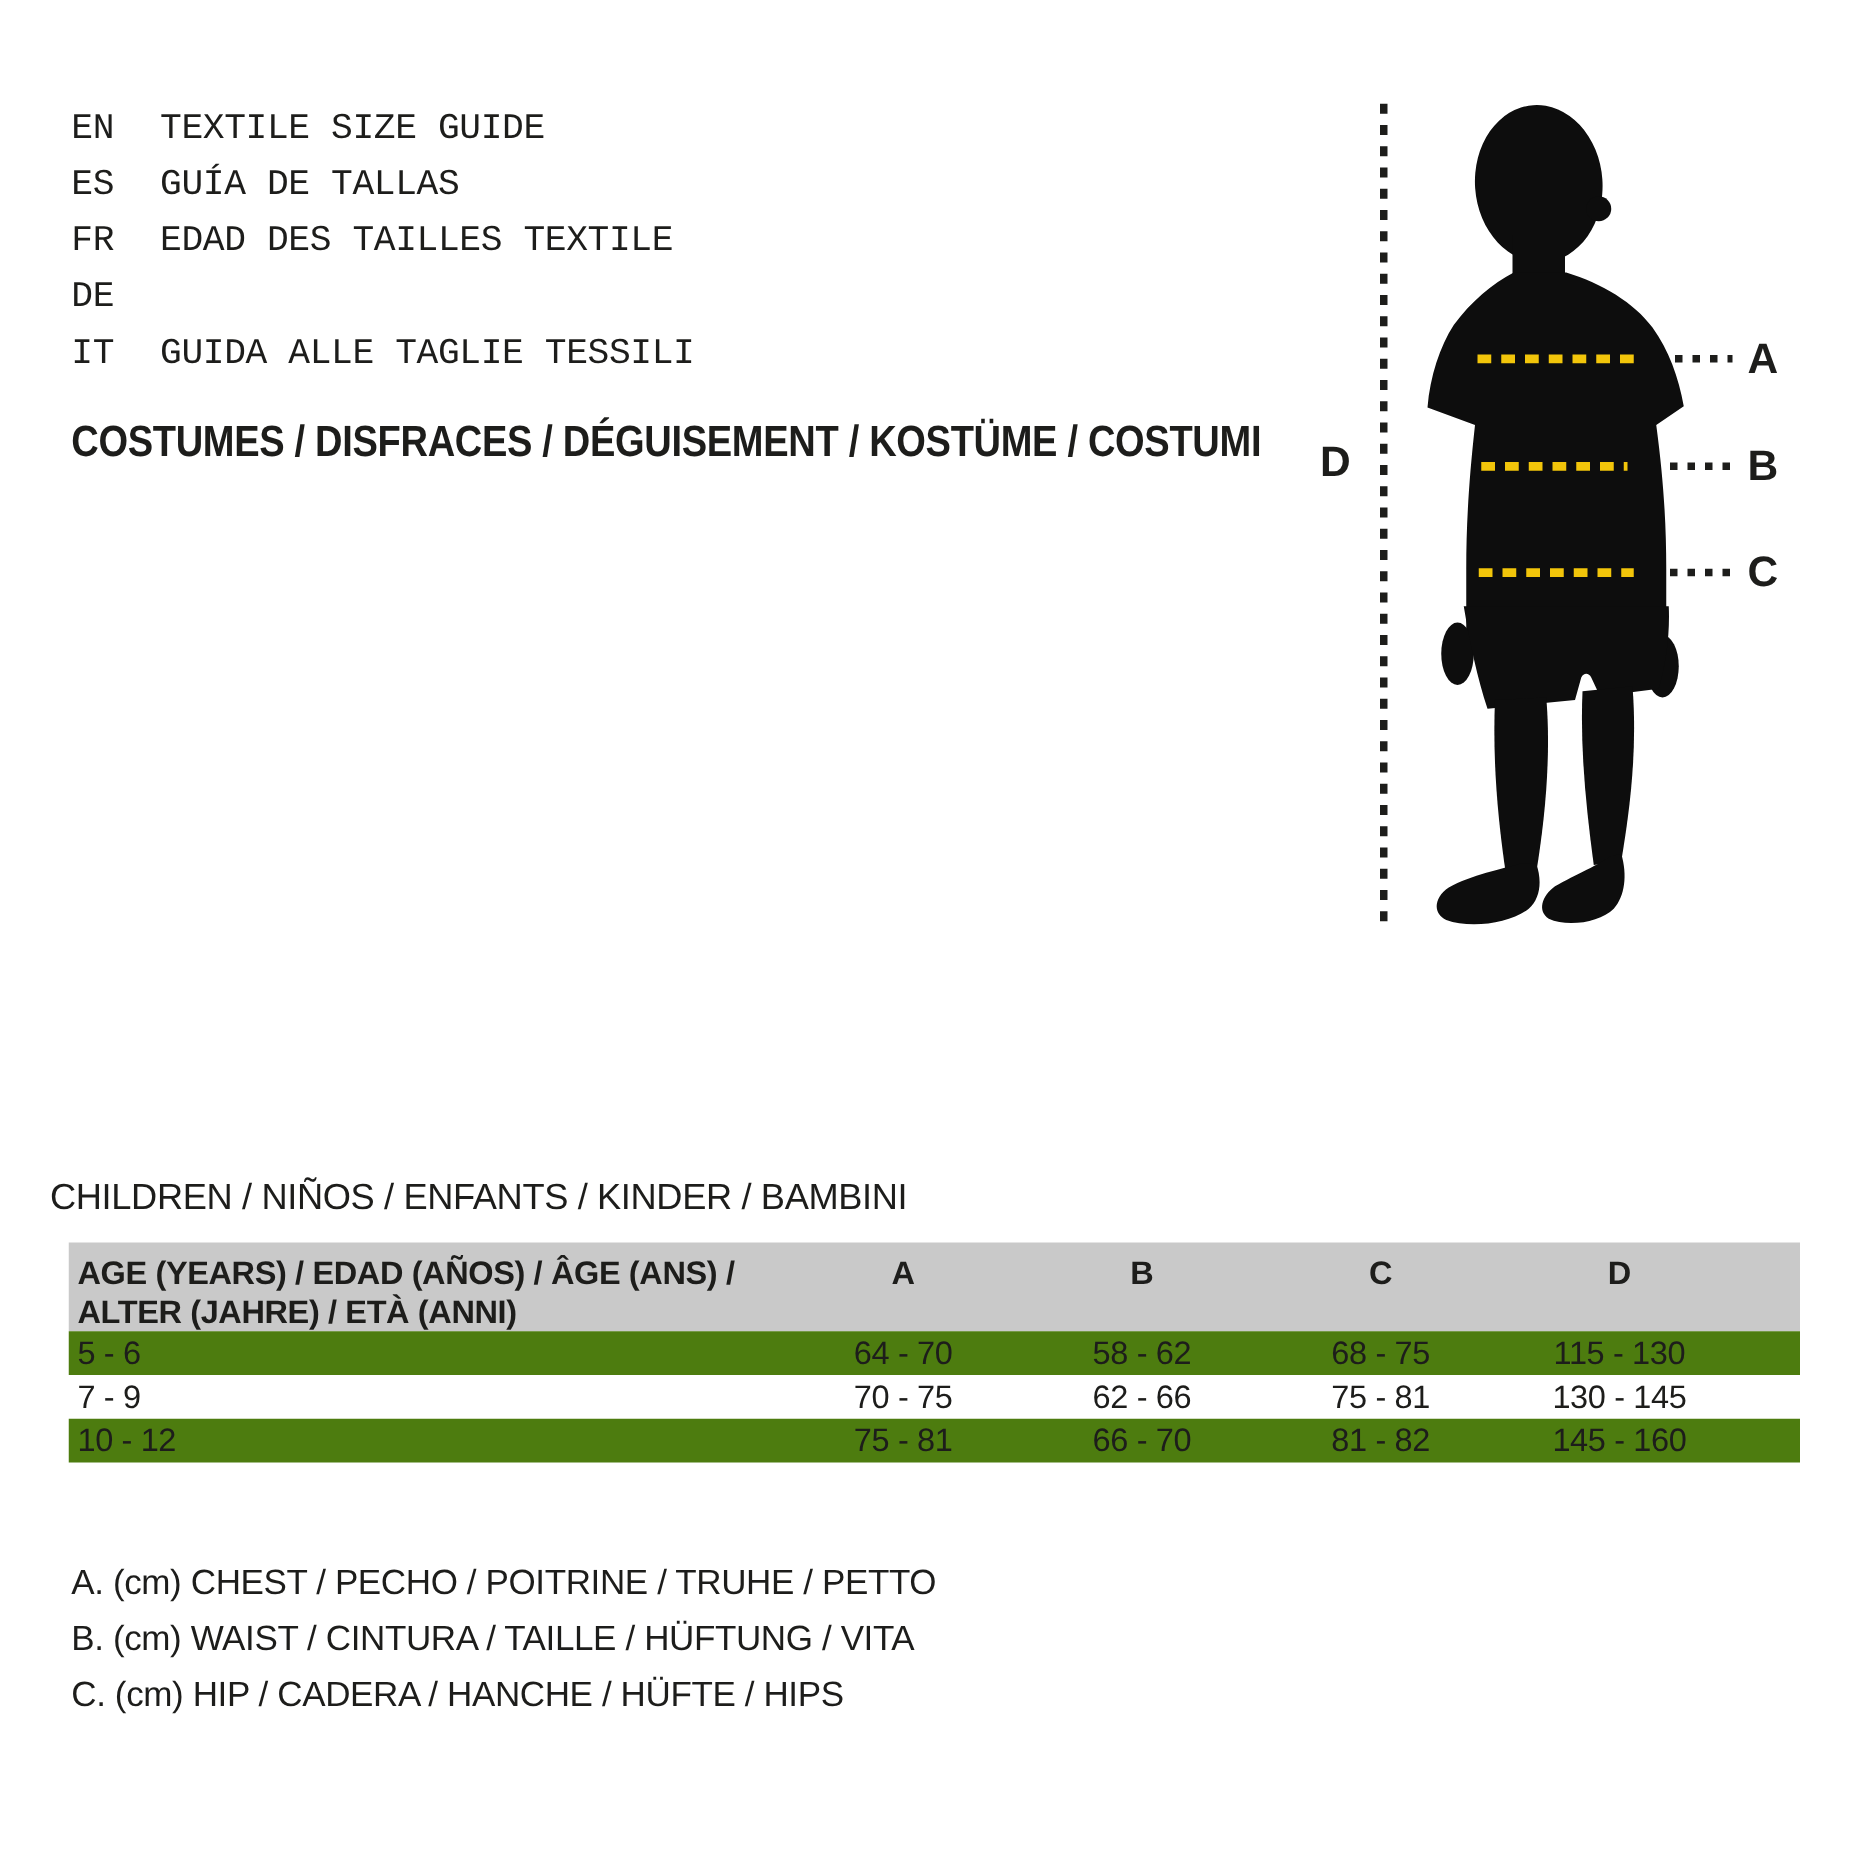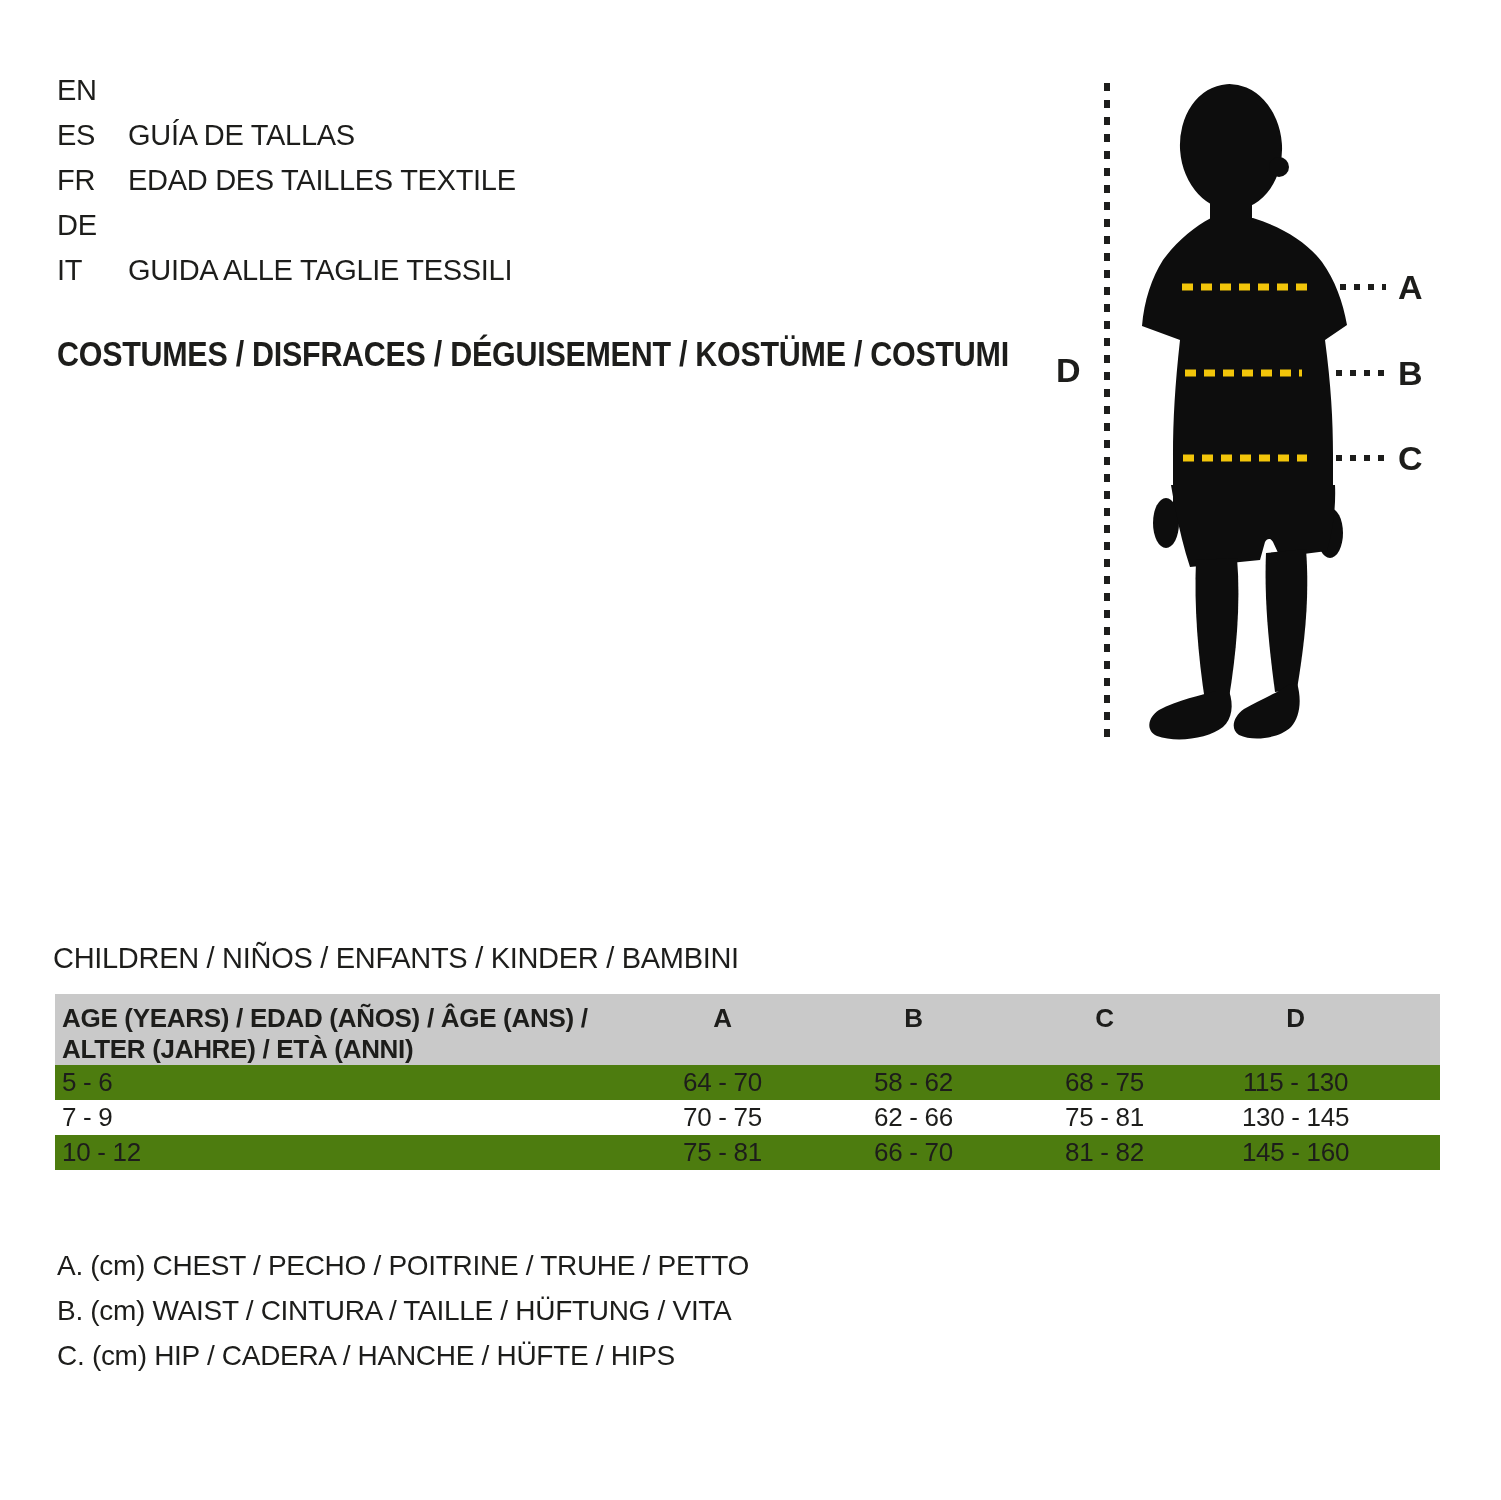--- a/index.html
+++ b/index.html
@@ -3,40 +3,40 @@
 <meta charset="utf-8">
 <style>
   html,body{margin:0;padding:0;background:#fff;}
   .page{
     position:relative;width:1501px;height:1500px;background:#ffffff;
     font-family:"Liberation Sans",sans-serif;color:#1d1d1b;overflow:hidden;
     letter-spacing:-0.3px;
   }
   
   .lang-list{position:absolute;left:57px;top:74px;}
-  .lang-row{display:flex;height:45px;align-items:flex-start;font-size:29px;}
+  .lang-row{display:flex;height:45px;align-items:flex-end;font-size:29px;font-family:Liberation Mono, monospace;}
   .lang-code{width:71px;flex:0 0 71px;}
   .lang-title{white-space:nowrap;}
   
   .category{
     position:absolute;left:57px;top:332px;margin:0;
     font-size:35px;line-height:44px;font-weight:700;white-space:nowrap;
     transform:scaleX(0.87);transform-origin:left center;
   }
   
   .figure{position:absolute;left:1030px;top:55px;width:471px;height:710px;}
   .figure svg{position:absolute;left:0;top:0;}
   .m-label{position:absolute;font-size:34px;line-height:38px;font-weight:700;}
   .label-a{left:368px;top:213px;}
   .label-b{left:368px;top:299px;}
   .label-c{left:368px;top:384px;}
   .label-d{left:26px;top:296px;}
   
   .section-heading{
-    position:absolute;left:53px;top:941px;margin:0;
+    position:absolute;left:40px;top:941px;margin:0;
     font-size:29px;line-height:34px;font-weight:400;white-space:nowrap;
   }
   
   .size-table{position:absolute;left:55px;top:994px;width:1385px;font-size:26px;}
   .t-row{display:grid;grid-template-columns:572px 191px 191px 191px 191px;}
   .t-head{background:#c9c9c9;height:71px;align-items:start;font-weight:bold;}
   .t-head .age-label{padding:9px 0 0 7px;line-height:31px;}
   .t-head .col-letter{text-align:center;padding-top:9px;}
   .t-data{height:35px;align-items:center;}
   .t-data.alt{background:#4d7c0f;}
@@ -47,20 +47,21 @@
   .legend li{height:45px;line-height:45px;font-size:28px;white-space:nowrap;}
 </style>
 </head>
 <body>
 
 <div class="page">
 
   <section class="lang-list">
     <div class="lang-row">
       <span class="lang-code">EN</span>
+      <span class="lang-title">TEXTILE SIZE GUIDE</span>
     </div>
     <div class="lang-row">
       <span class="lang-code">ES</span>
       <span class="lang-title">GUÍA DE TALLAS</span>
     </div>
     <div class="lang-row">
       <span class="lang-code">FR</span>
       <span class="lang-title">EDAD DES TAILLES TEXTILE</span>
     </div>
     <div class="lang-row">

